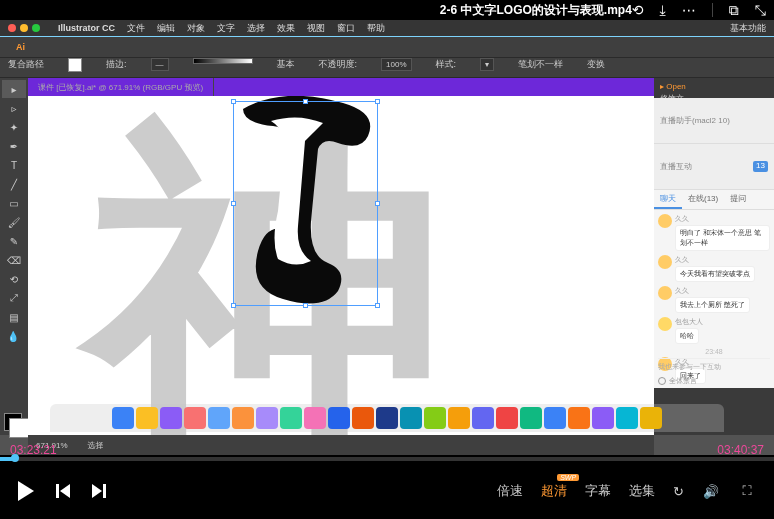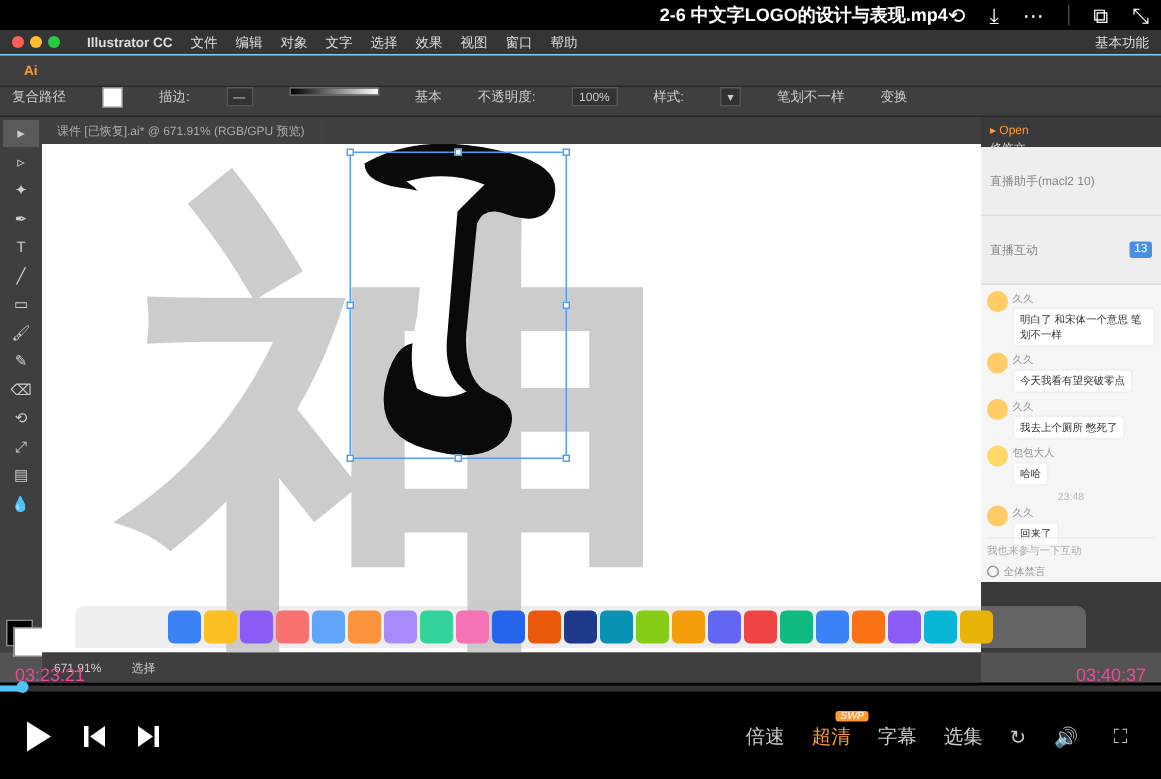--- a/index.html
+++ b/index.html
@@ -12,21 +12,21 @@
 .video-area{position:relative;height:435px;background:#535353}
 .mac-menu{position:absolute;top:0;left:0;right:0;height:16px;background:rgba(50,50,50,.9);display:flex;align-items:center;padding:0 8px;font-size:9px;color:#ddd;gap:12px}
 .traffic{display:flex;gap:4px;margin-right:6px}
 .tl{width:8px;height:8px;border-radius:50%}
 .tl.r{background:#ff5f56}.tl.y{background:#ffbd2e}.tl.g{background:#27c93f}
 .ai-toolbar{position:absolute;top:16px;left:0;right:0;height:22px;background:#3f3f3f;border-top:1px solid #7dd3fc;border-bottom:1px solid #2a2a2a;display:flex;align-items:center;padding:0 16px;font-size:9px;color:#ccc;gap:10px}
 .option-bar{position:absolute;top:38px;left:0;right:0;height:20px;background:#3f3f3f;border-bottom:1px solid #2a2a2a;display:flex;align-items:flex-start;padding:0 8px;font-size:9px;color:#ccc;gap:24px}
 .opt-swatch{width:14px;height:14px;background:#fff;border:1px solid #888}
 .opt-slider{width:60px;height:6px;background:linear-gradient(90deg,#000,#fff);border:1px solid #666}
 .opt-drop{background:#333;border:1px solid #555;padding:1px 4px;font-size:8px;color:#ccc}
-.tab-bar{position:absolute;top:58px;left:28px;right:120px;height:18px;background:#404040;display:flex;align-items:center;font-size:8px;color:#aaa}
+.tab-bar{position:absolute;top:58px;left:28px;right:120px;height:18px;background:#6d28d9;display:flex;align-items:center;font-size:8px;color:#aaa}
 .tab{padding:0 10px;height:100%;display:flex;align-items:center;border-right:1px solid #444}
 .tab.active{background:#4a4a4a;color:#fff}
 .tool-panel{position:absolute;top:58px;left:0;width:28px;bottom:20px;background:#3f3f3f;display:flex;flex-direction:column;padding:2px;gap:1px}
 .tool{width:24px;height:18px;background:#3f3f3f;display:flex;align-items:center;justify-content:center;font-size:10px;color:#ccc;cursor:pointer}
 .tool.sel{background:#5a5a5a}
 .tool-colors{margin-top:auto;padding:2px}
 .color-sw{width:18px;height:18px;background:#000;border:1px solid #888;position:relative}
 .color-sw::after{content:'';position:absolute;top:4px;left:4px;width:18px;height:18px;background:#fff;border:1px solid #888}
 .canvas{position:absolute;top:76px;left:28px;right:120px;bottom:20px;background:#fff;overflow:hidden}
 .bg-char{position:absolute;top:-40px;left:60px;font-size:360px;color:#ccc;font-family:serif;font-weight:bold;letter-spacing:-30px}
@@ -201,20 +201,25 @@
         </div>
     </div>
   </div>
 
   <div class="chat-panel">
     <div class="chat-head"><span>直播助手(macl2 10)</span></div>
     <div class="chat-head" style="display:flex;justify-content:space-between">
         <span>直播互动</span>
         <span style="background:#4a90e2;color:#fff;padding:0 3px;border-radius:2px">13</span>
       </div>
+    <div class="chat-tabs">
+      <div class="chat-tab active">聊天</div>
+      <div class="chat-tab">在线(13)</div>
+      <div class="chat-tab">提问</div>
+    </div>
     <div class="chat-body">
       <div class="msg">
           <div class="avatar"></div>
           <div class="msg-col"><div class="msg-name">久久</div><div class="bubble">明白了 和宋体一个意思 笔划不一样</div></div>
         </div>
       <div class="msg">
           <div class="avatar"></div>
           <div class="msg-col"><div class="msg-name">久久</div><div class="bubble">今天我看有望突破零点</div></div>
         </div>
       <div class="msg">

